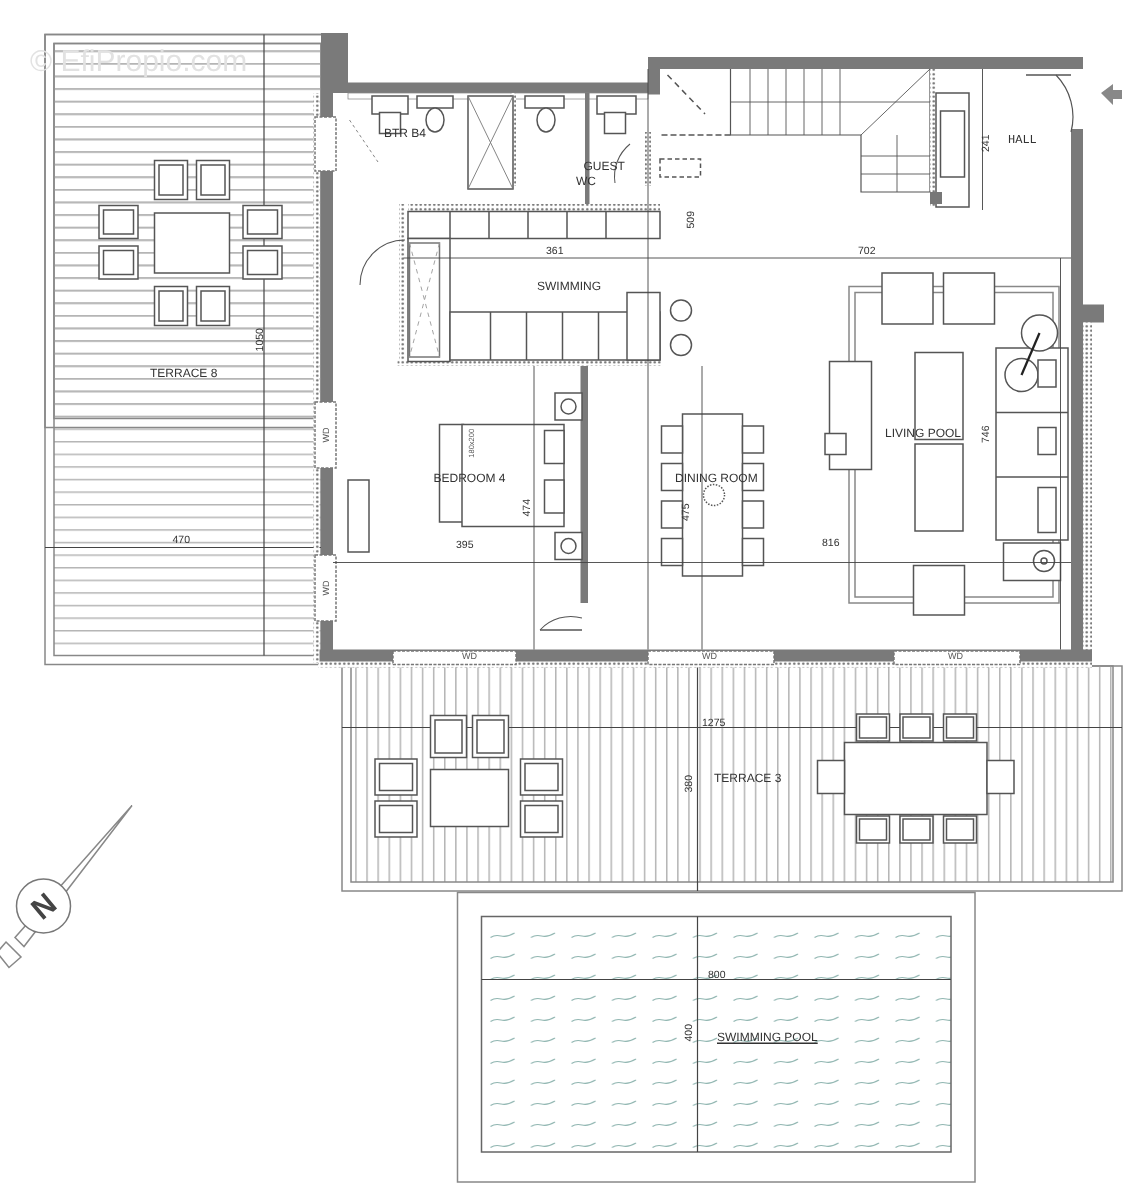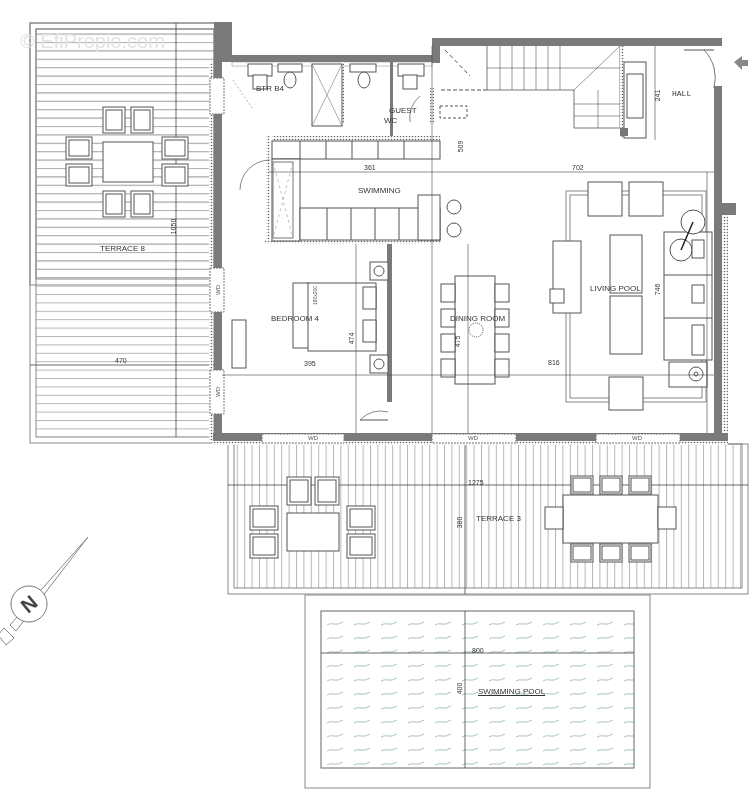--- a/index.html
+++ b/index.html
@@ -276,21 +276,21 @@
 
 <div class="wm">© EfiPropio.com</div>
 
 <div class="lbl" style="left:100px;top:245px;">TERRACE 8</div>
 <div class="lbl" style="left:256px;top:85px;">BTR B4</div>
 <div class="lbl" style="left:377px;top:107px;margin-left:12px;">GUEST</div>
 <div class="lbl" style="left:384px;top:117px;text-align:right;">WC</div>
 <div class="lbl" style="left:672px;top:90px;font-family:Liberation Mono, monospace;">HALL</div>
 <div class="lbl" style="left:358px;top:187px;">SWIMMING</div>
 <div class="lbl" style="left:590px;top:285px;">LIVING POOL</div>
-<div class="lbl" style="left:271px;top:315px;">BEDROOM 4</div>
+<div class="lbl" style="left:289px;top:315px;">BEDROOM 4</div>
 <div class="lbl" style="left:450px;top:315px;">DINING ROOM</div>
 <div class="lbl" style="left:476px;top:515px;">TERRACE 3</div>
 <div class="lbl" style="left:478px;top:688px;text-decoration:underline;">SWIMMING POOL</div>
 
 <div class="dim vert" style="left:166px;top:223px;">1050</div>
 <div class="dim" style="left:115px;top:357px;">470</div>
 <div class="dim vert" style="left:652px;top:92px;">241</div>
 <div class="dim" style="left:364px;top:164px;">361</div>
 <div class="dim vert" style="left:455px;top:143px;">509</div>
 <div class="dim" style="left:572px;top:164px;">702</div>

